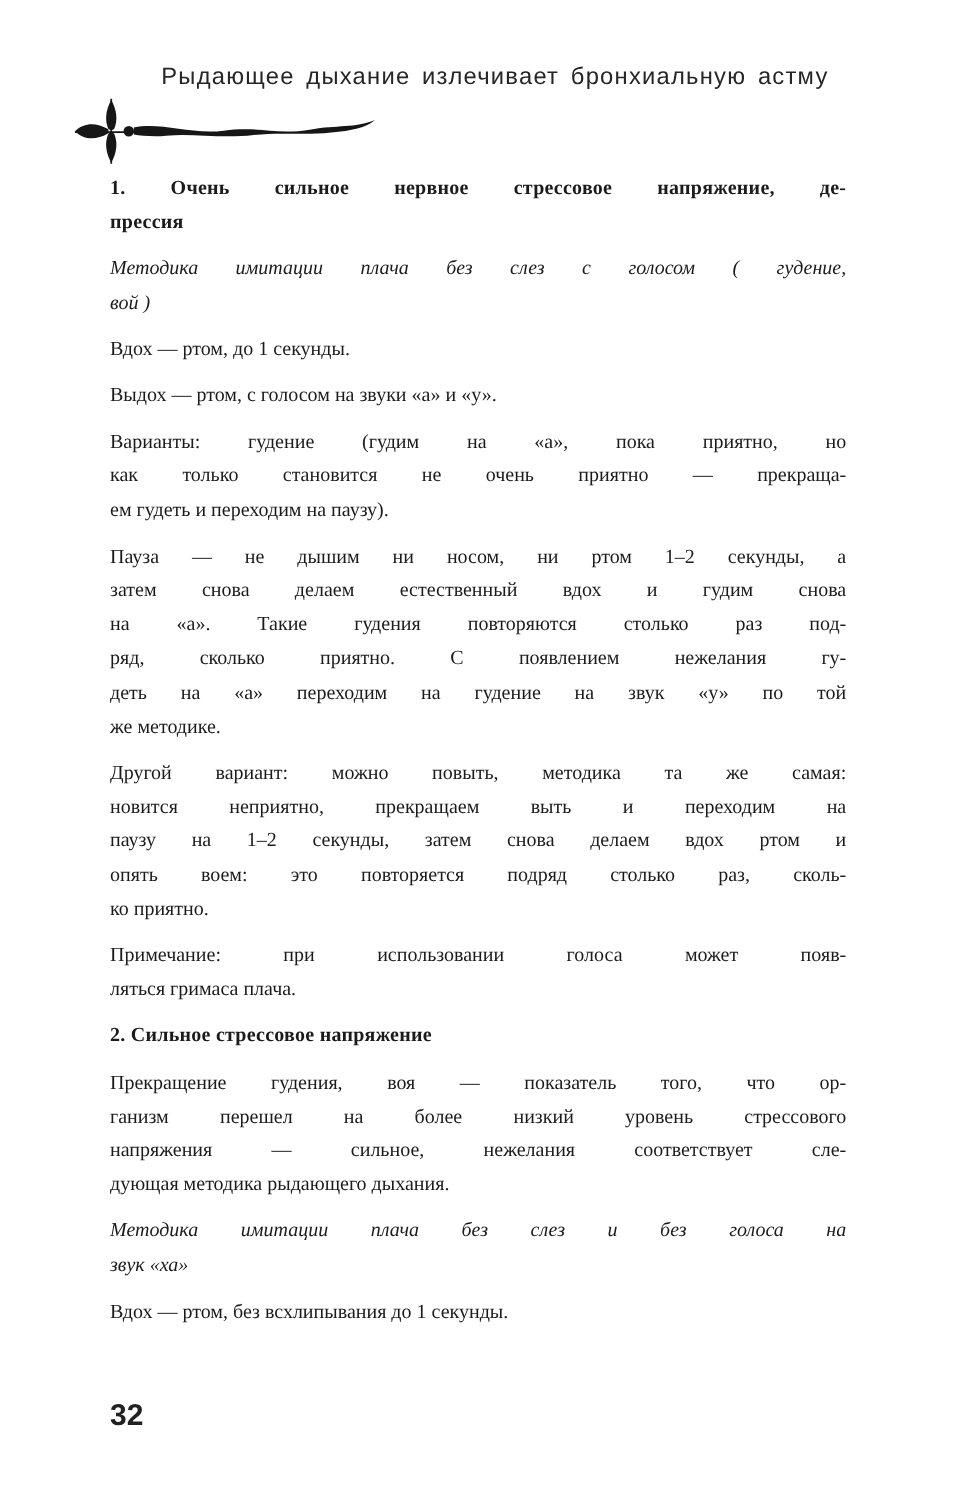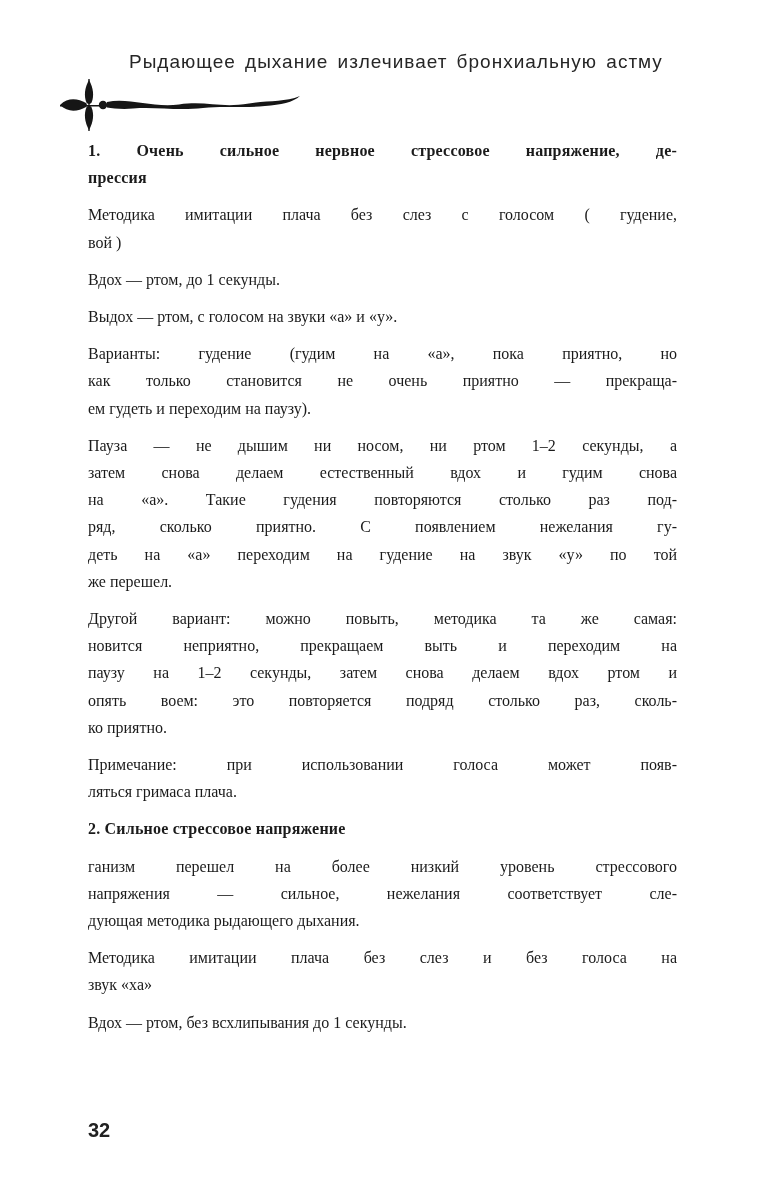--- a/index.html
+++ b/index.html
@@ -43,27 +43,27 @@
     display: block;
     font-size: 16px;
     line-height: 27.2px;
     white-space: nowrap;
     text-align: justify;
     text-align-last: justify;
     color: #1b1b1b;
   }
   .line.final { text-align-last: left; }
   .heading .line { font-weight: bold; letter-spacing: 0.2px; }
-  .italic .line { }
+  .italic .line { font-style: italic; }
 
   .page-number {
     position: absolute;
     left: 88px; top: 1119px;
     font-family: "Liberation Sans", sans-serif;
-    font-size: 20px;
+    font-size: 24px;
     font-weight: bold;
     color: #222222;
   }
 </style>
 </head>
 <body>
 
 <div class="page">
 
   <header>
@@ -108,37 +108,38 @@
         <span class="line">Варианты: гудение (гудим на «а», пока приятно, но</span>
         <span class="line">как только становится не очень приятно — прекраща-</span>
         <span class="line final">ем гудеть и переходим на паузу).</span>
       </p>
       <p class="block body">
         <span class="line">Пауза — не дышим ни носом, ни ртом 1–2 секунды, а</span>
         <span class="line">затем снова делаем естественный вдох и гудим снова</span>
         <span class="line">на «а». Такие гудения повторяются столько раз под-</span>
         <span class="line">ряд, сколько приятно. С появлением нежелания гу-</span>
         <span class="line">деть на «а» переходим на гудение на звук «у» по той</span>
-        <span class="line final">же перешел.</span>
+        <span class="line final">же методике.</span>
       </p>
       <p class="block body">
         <span class="line">Другой вариант: можно повыть, методика та же самая:</span>
         <span class="line">новится неприятно, прекращаем выть и переходим на</span>
         <span class="line">паузу на 1–2 секунды, затем снова делаем вдох ртом и</span>
         <span class="line">опять воем: это повторяется подряд столько раз, сколь-</span>
         <span class="line final">ко приятно.</span>
       </p>
       <p class="block body">
         <span class="line">Примечание: при использовании голоса может появ-</span>
         <span class="line final">ляться гримаса плача.</span>
       </p>
       <p class="block heading">
         <span class="line final">2. Сильное стрессовое напряжение</span>
       </p>
       <p class="block body">
+        <span class="line">Прекращение гудения, воя — показатель того, что ор-</span>
         <span class="line">ганизм перешел на более низкий уровень стрессового</span>
         <span class="line">напряжения — сильное, нежелания соответствует сле-</span>
         <span class="line final">дующая методика рыдающего дыхания.</span>
       </p>
       <p class="block italic">
         <span class="line">Методика имитации плача без слез и без голоса на</span>
         <span class="line final">звук «ха»</span>
       </p>
       <p class="block body">
         <span class="line final">Вдох — ртом, без всхлипывания до 1 секунды.</span>

